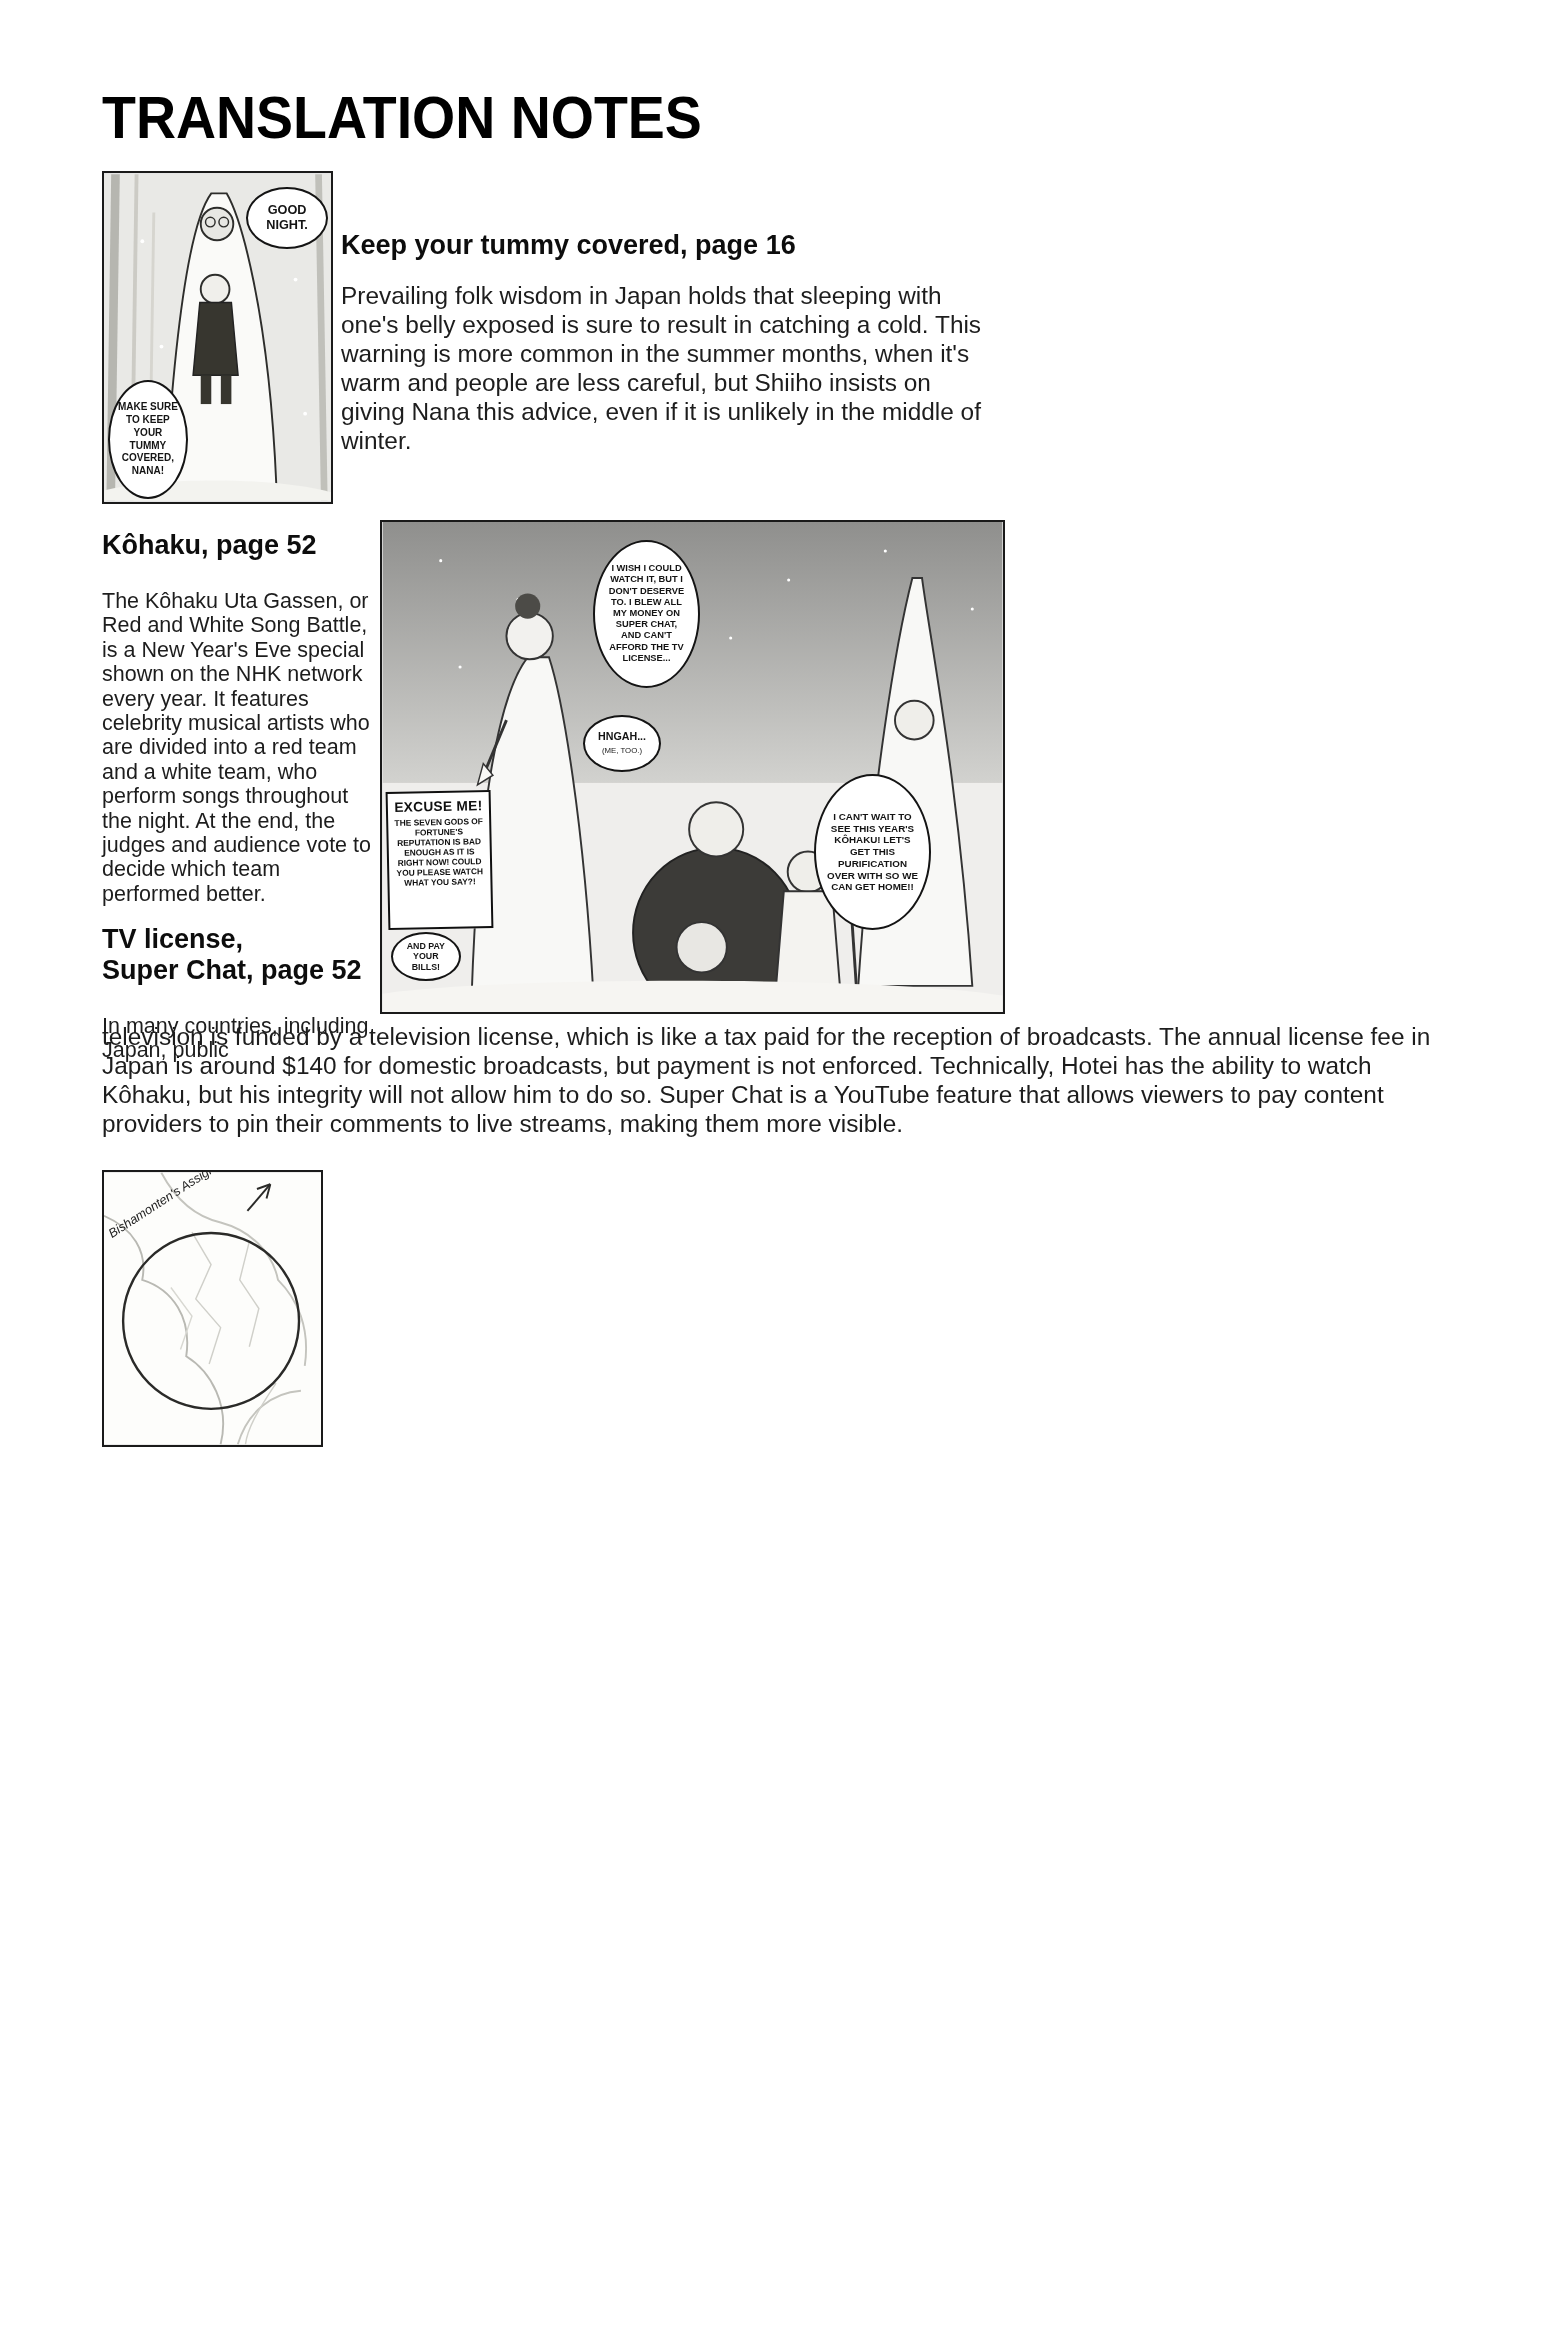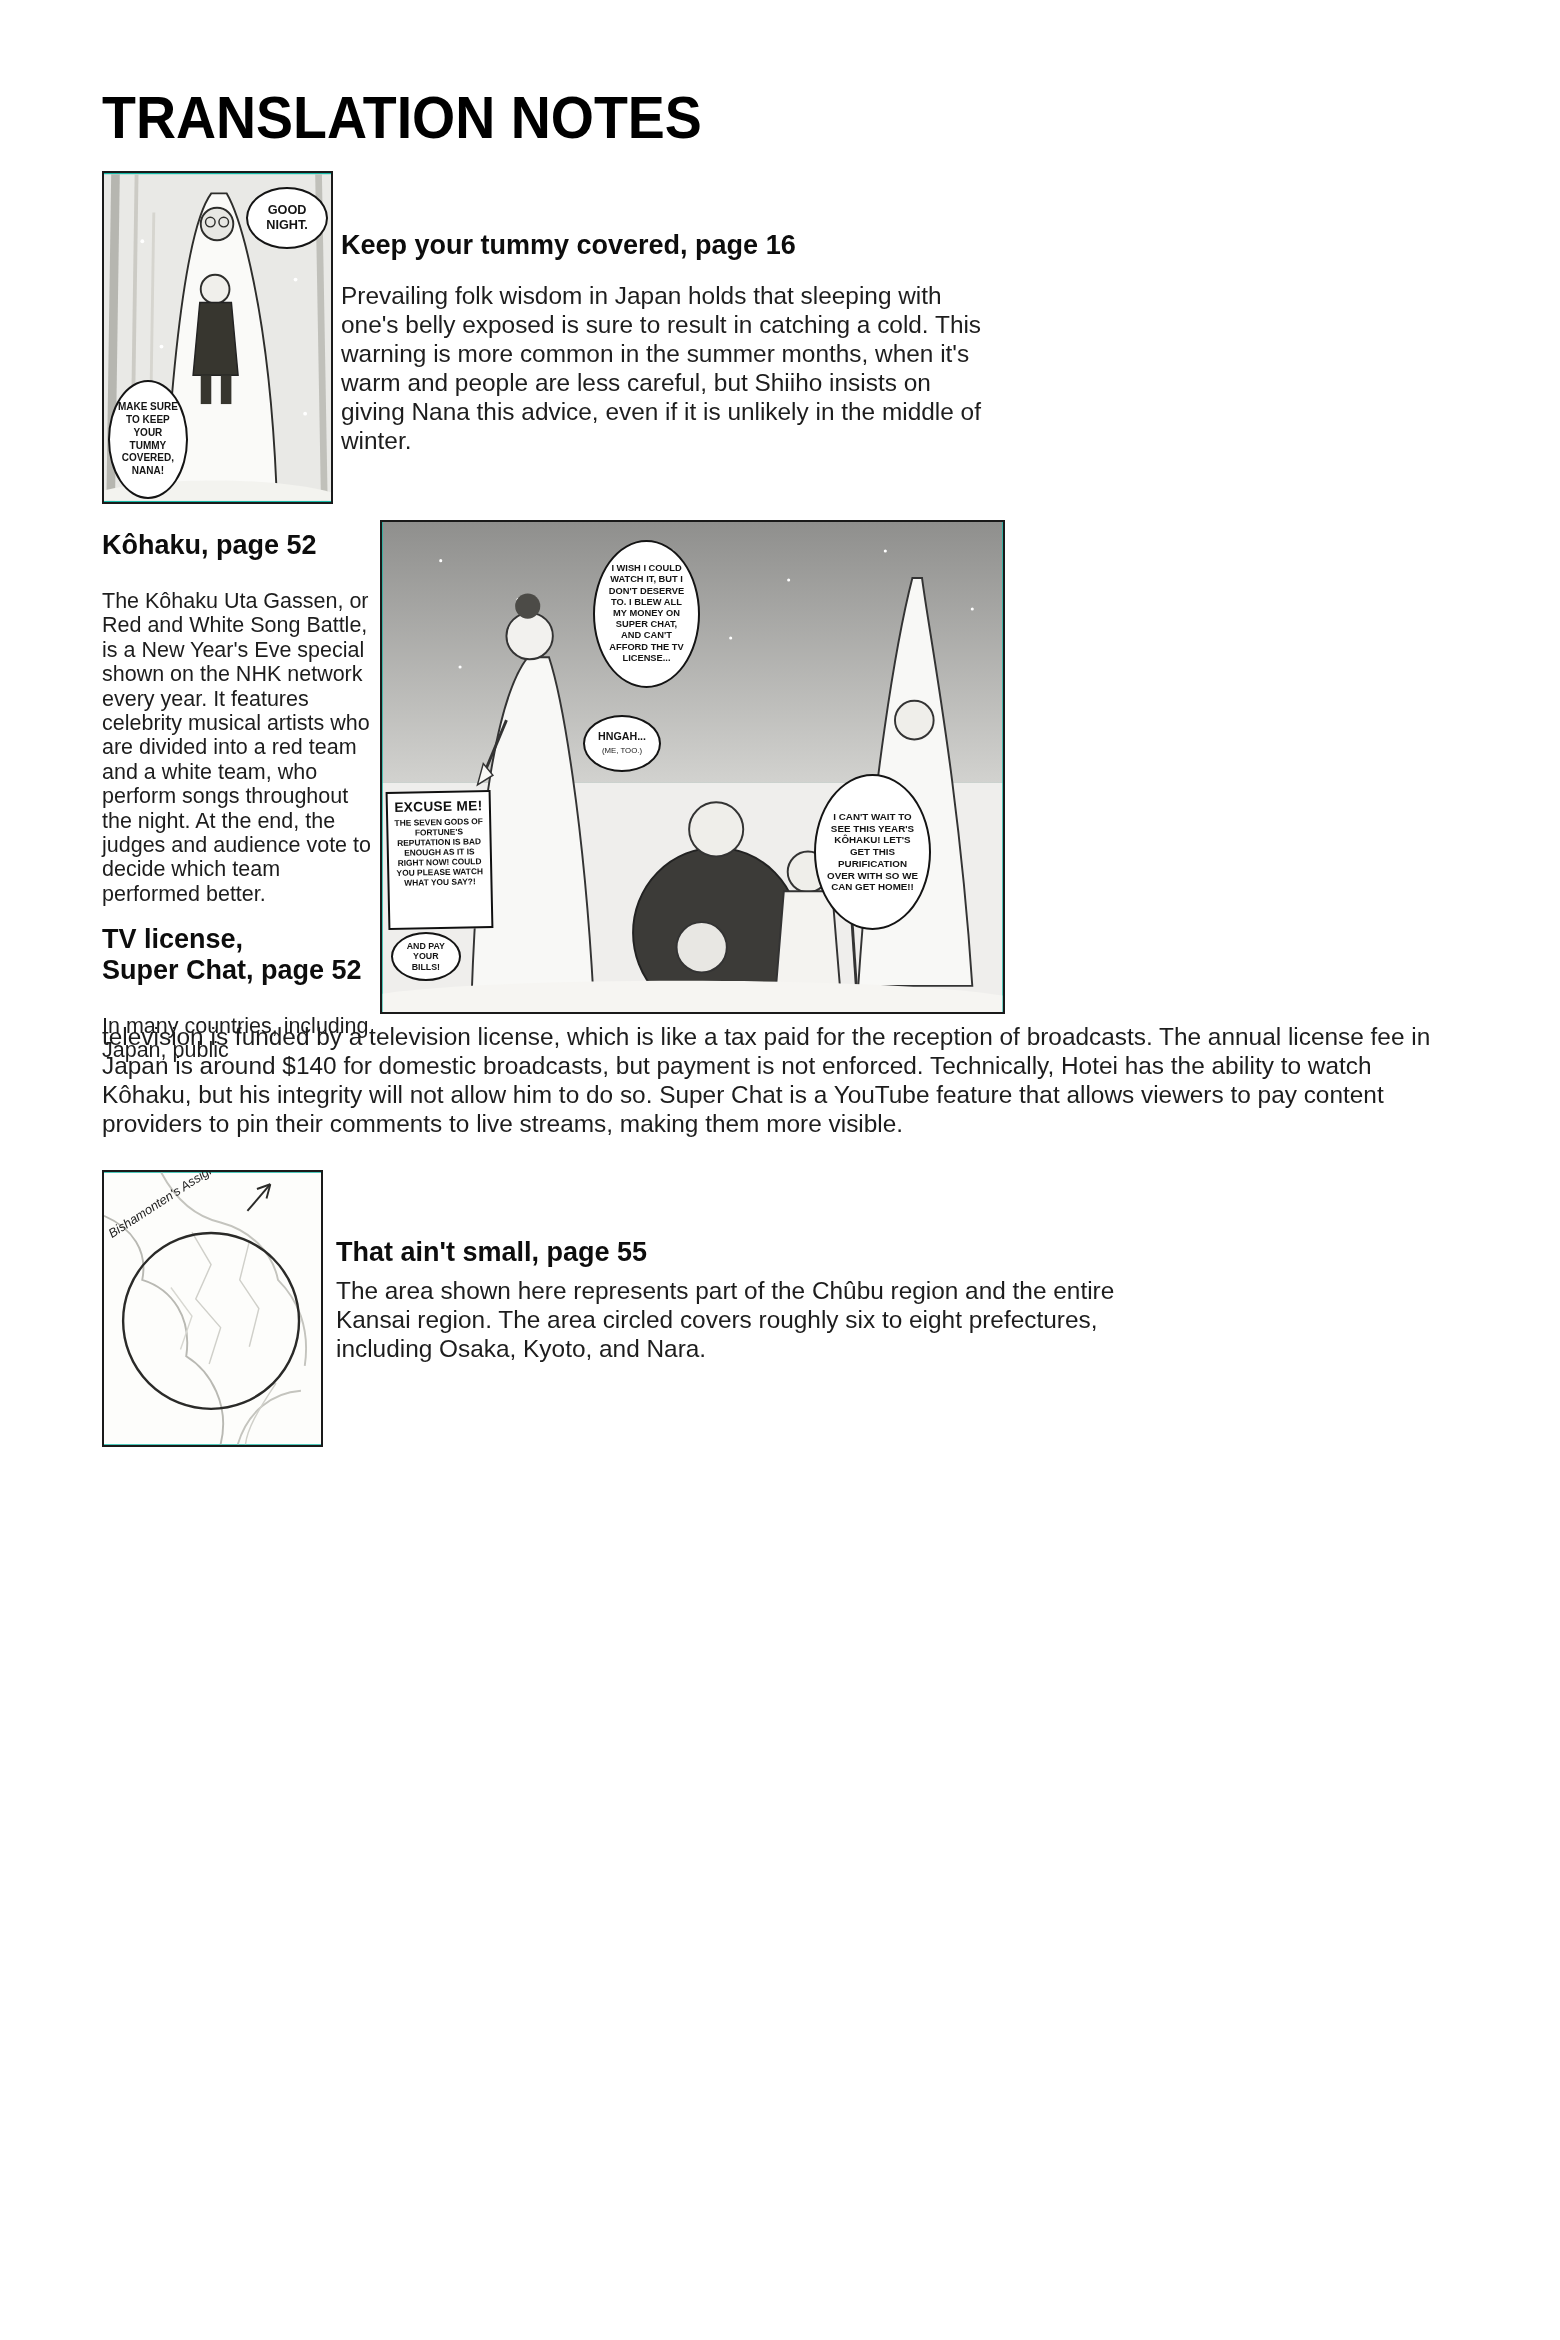--- a/index.html
+++ b/index.html
@@ -47,21 +47,21 @@
   .tv-heading { margin-top: 17.6px; white-space: pre-line; margin-bottom: 5.9px; }
 
   .wide-body { position: absolute; left: 102px; top: 1022px; width: 1365px; }
 
   .s4-text { position: absolute; left: 336px; top: 1237px; width: 800px; }
   .s4-text .h { margin-bottom: 7.8px; }
 
   .panel {
     position: absolute;
     border: 2px solid #1a1a1a;
-    background: #14b8a6;
+    background: #e5e5e5;
     overflow: hidden;
     box-sizing: border-box;
   }
   .panel svg { position: absolute; left: 0; top: 0; width: 100%; height: 100%; }
 
   #panel-tummy  { left: 102px; top: 171px; width: 231px; height: 333px; }
   #panel-kohaku { left: 380px; top: 520px; width: 625px; height: 494px; }
   #panel-map    { left: 102px; top: 1170px; width: 221px; height: 277px; }
 
   .bubble {
@@ -215,19 +215,15 @@
       <path d="M152,72 L142,112 L162,142 L152,182" fill="none" stroke="#d0d0ca" stroke-width="1.5"></path>
       <path d="M70,120 L92,150 L80,185" fill="none" stroke="#d8d8d2" stroke-width="1.5"></path>
       <path d="M180,220 C160,250 150,268 148,284" fill="none" stroke="#d0d0ca" stroke-width="1.5"></path>
       <circle cx="112" cy="155" r="92" fill="none" stroke="#2a2a28" stroke-width="2.5"></circle>
       <path d="M150,40 L174,12" stroke="#2a2a28" stroke-width="2" fill="none"></path>
       <path d="M174,12 L160,17 M174,12 L170,27" stroke="#2a2a28" stroke-width="2" fill="none"></path>
     </svg>
     <div class="map-label">Bishamonten's Assignment</div>
   </div>
 
-  <div class="s4-text">
-    <div class="h">That ain't small, page 55</div>
-    <div class="body-text">The area shown here represents part of the Chûbu region and the entire Kansai region. The area circled covers roughly six to eight prefectures, including Osaka, Kyoto, and Nara.</div>
-  </div>
 
 </div>
 
 
 </body></html>

